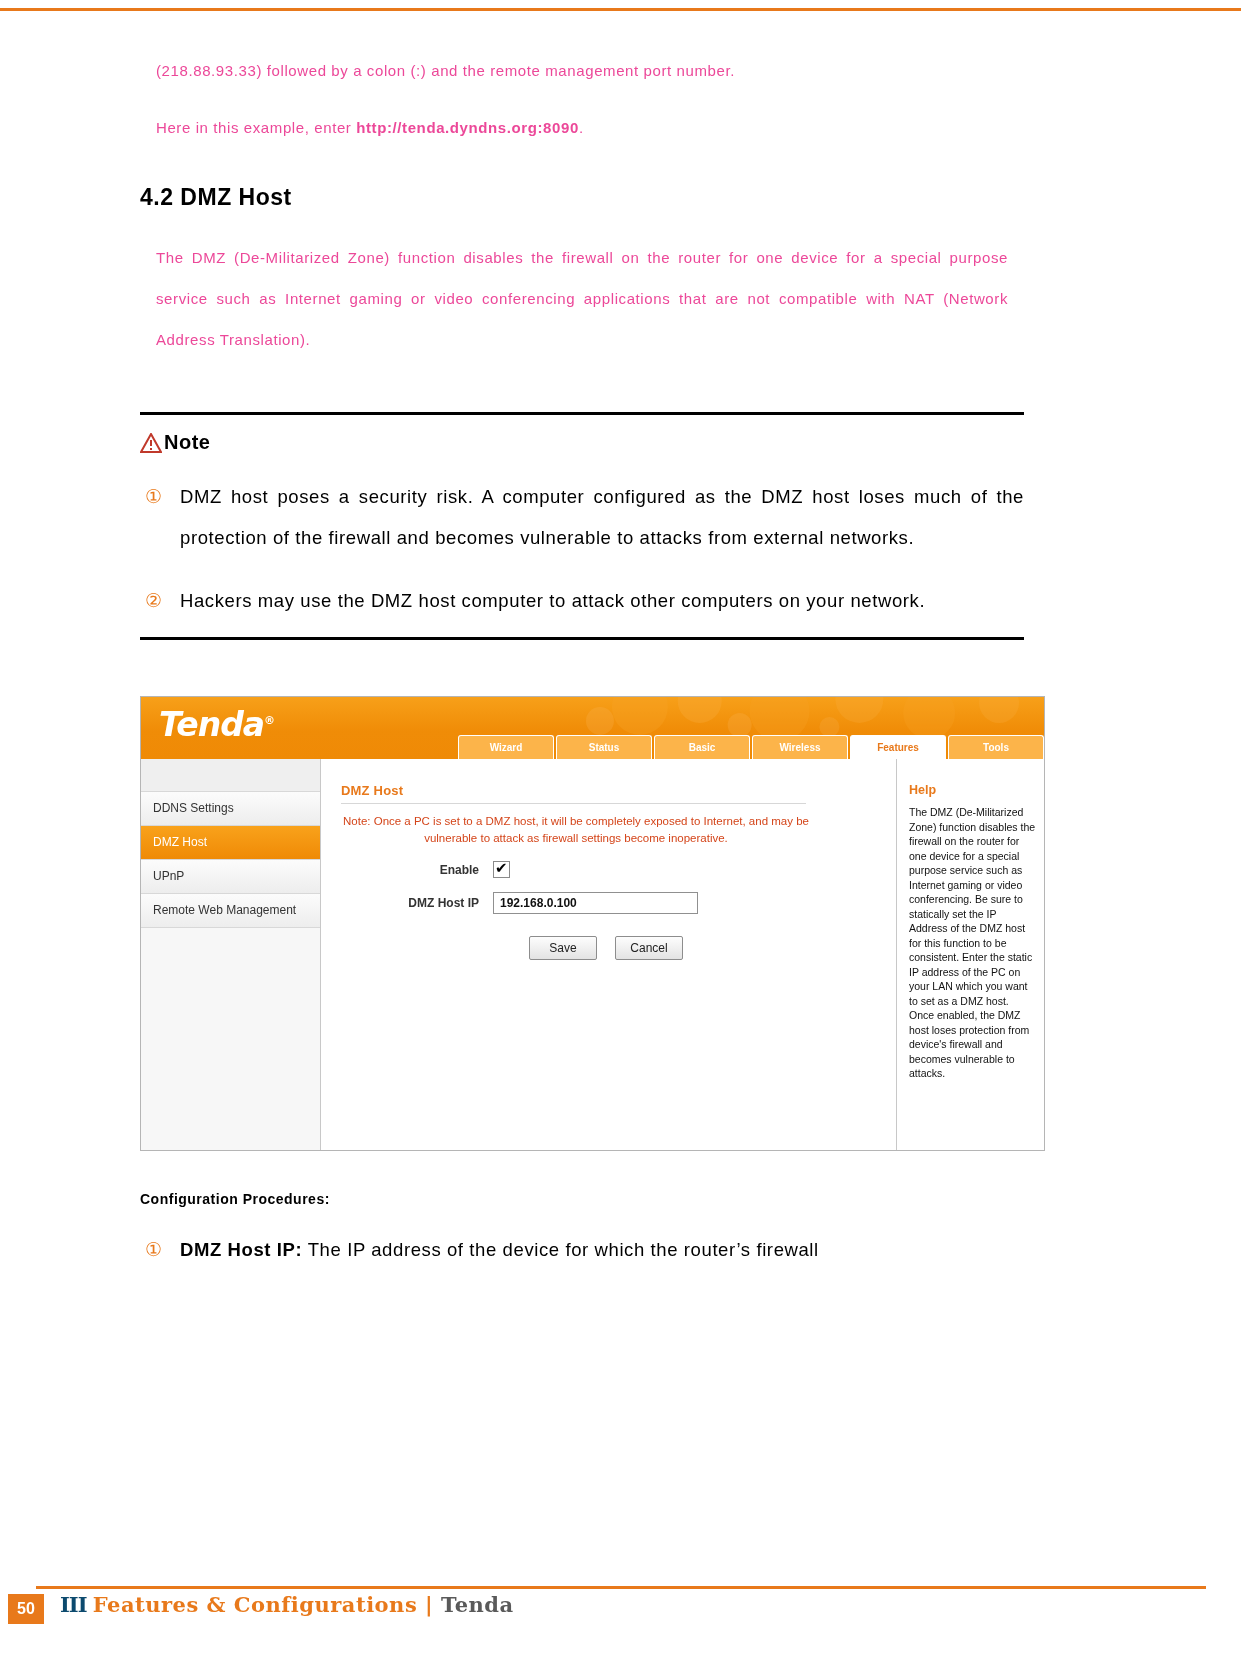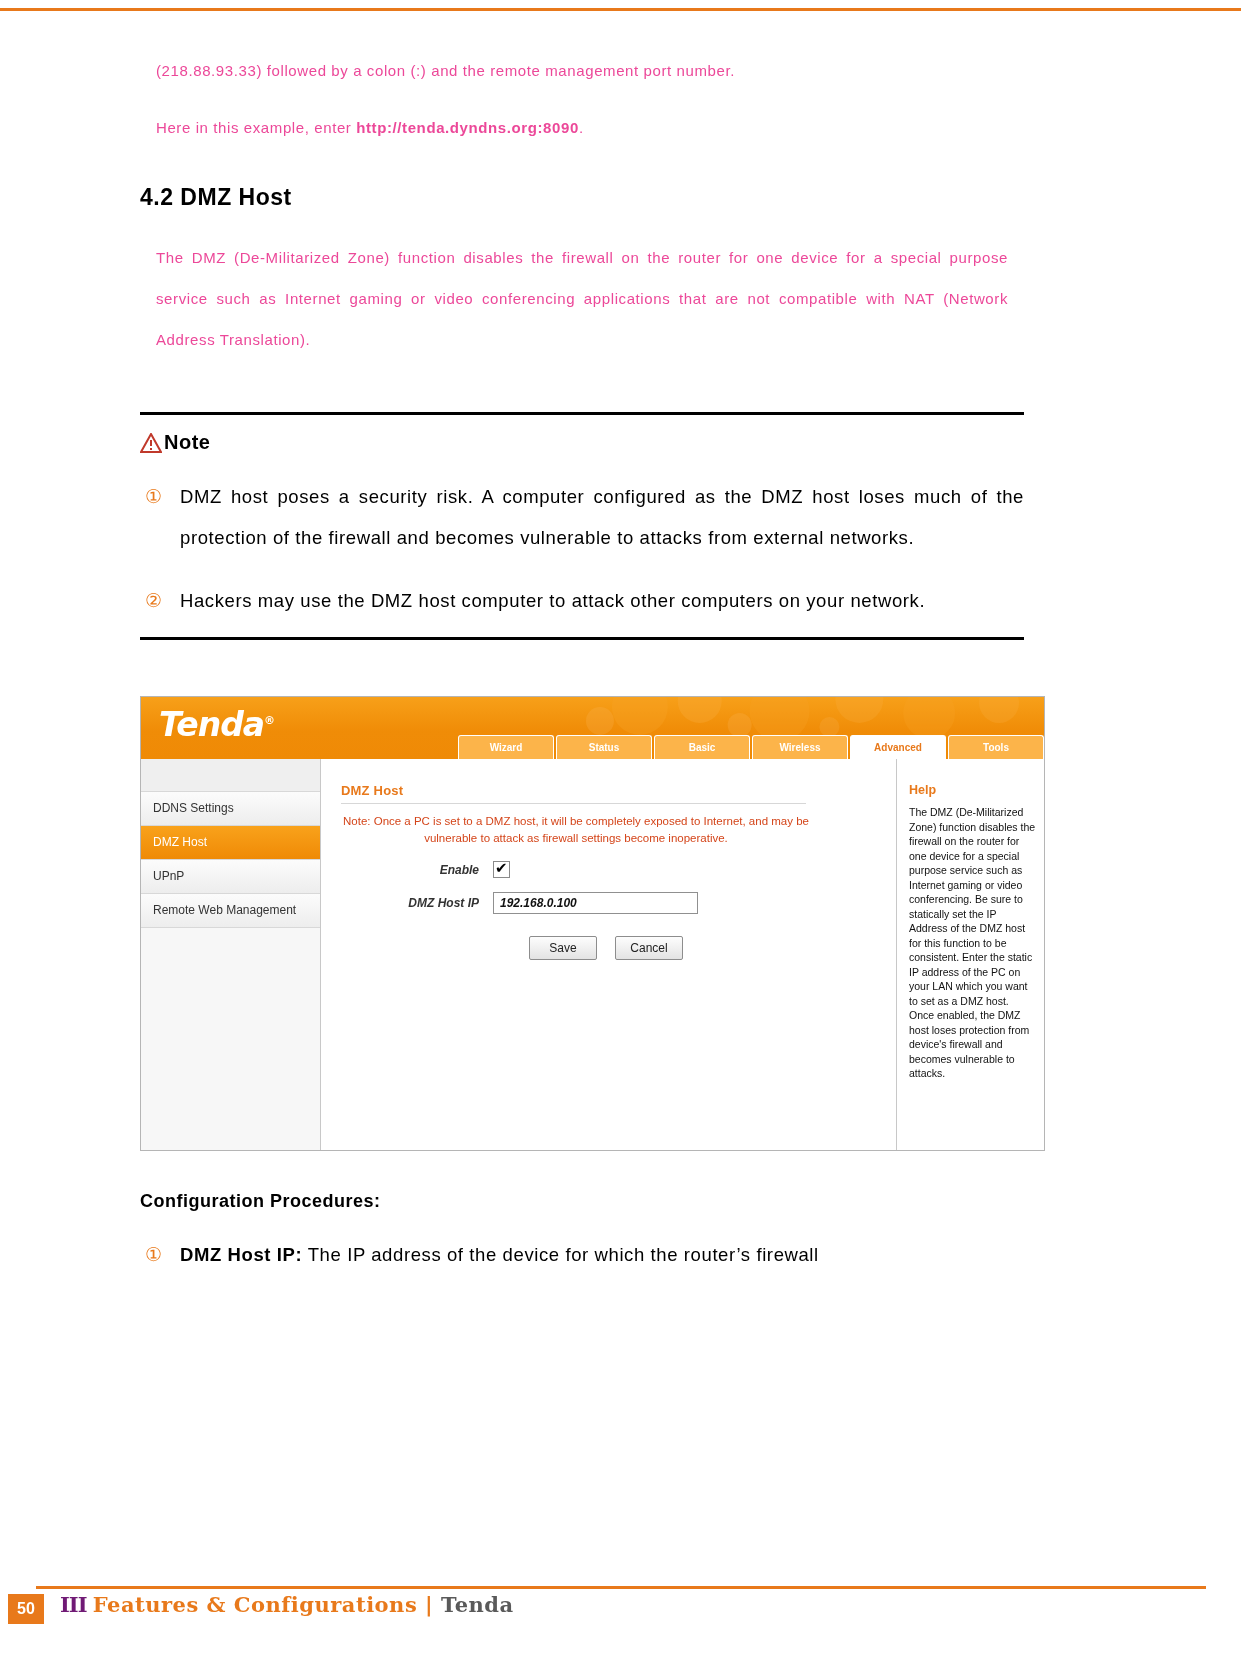--- a/index.html
+++ b/index.html
@@ -222,21 +222,20 @@
     color: #d4451a;
     font-size: 11.5px;
     line-height: 17px;
     width: 470px;
     text-align: center;
   }
   .form-row {
     display: flex;
     align-items: center;
     margin-top: 14px;
-    font-style: italic;
   }
   .form-label {
     width: 152px;
     text-align: right;
     font-size: 12px;
     color: #333;
     font-weight: bold;
     padding-right: 14px;
     box-sizing: border-box;
   }
@@ -301,21 +300,21 @@
     font-size: 12.5px;
     margin-bottom: 8px;
   }
   .help-text {
     font-size: 10.5px;
     line-height: 14.5px;
     color: #111;
   }
   .config-title {
     margin-top: 40px;
-    font-size: 18px;
+    font-size: 14px;
     font-weight: bold;
     letter-spacing: 0.5px;
   }
   .config-item {
     display: flex;
     align-items: flex-start;
     margin-top: 22px;
   }
   
   .footer {
@@ -352,21 +351,21 @@
     font-size: 21px;
     color: #e8791b;
     font-family: "DejaVu Serif", serif;
     font-weight: bold;
     letter-spacing: 0.5px;
   }
   .footer-text .dark {
     color: #5a5a5a;
   }
   .footer-text .bars {
-    color: #701a75;
+    color: #0c4a6e;
     letter-spacing: -1px;
   }
 </style>
 </head>
 <body>
 
 <div class="page-top-rule"></div>
 
 <div class="content">
 
@@ -414,21 +413,21 @@
         <circle cx="460" cy="24" r="14" fill="#f9b455" opacity="0.5"></circle>
         <circle cx="600" cy="28" r="12" fill="#f9b455" opacity="0.5"></circle>
         <circle cx="690" cy="30" r="10" fill="#f9b455" opacity="0.45"></circle>
       </svg>
       <div class="logo"><span>Tenda</span><sup>®</sup></div>
       <div class="nav">
         <div class="nav-item">Wizard</div>
         <div class="nav-item">Status</div>
         <div class="nav-item">Basic</div>
         <div class="nav-item">Wireless</div>
-        <div class="nav-item active">Advanced</div>
+        <div class="nav-item active">Features</div>
         <div class="nav-item">Tools</div>
       </div>
     </div>
 
     <div class="router-body">
 
       <div class="side-nav">
         <div class="side-spacer"></div>
         <div class="side-item">DDNS Settings</div>
         <div class="side-item active">DMZ Host</div>

